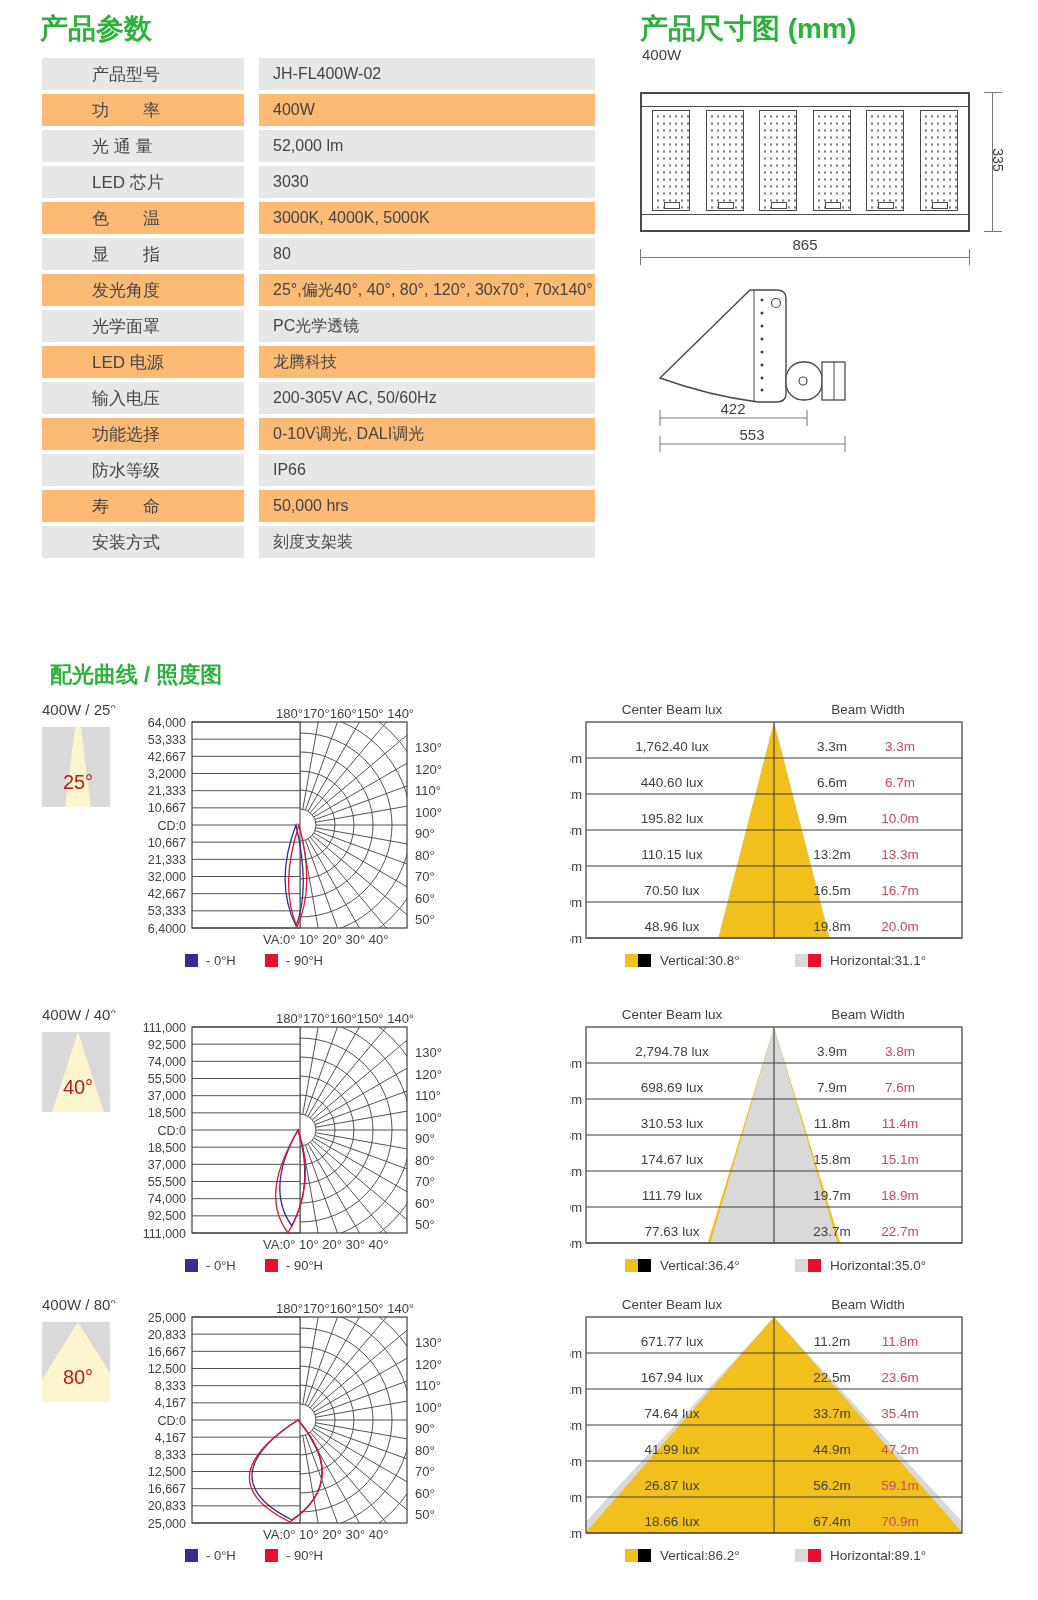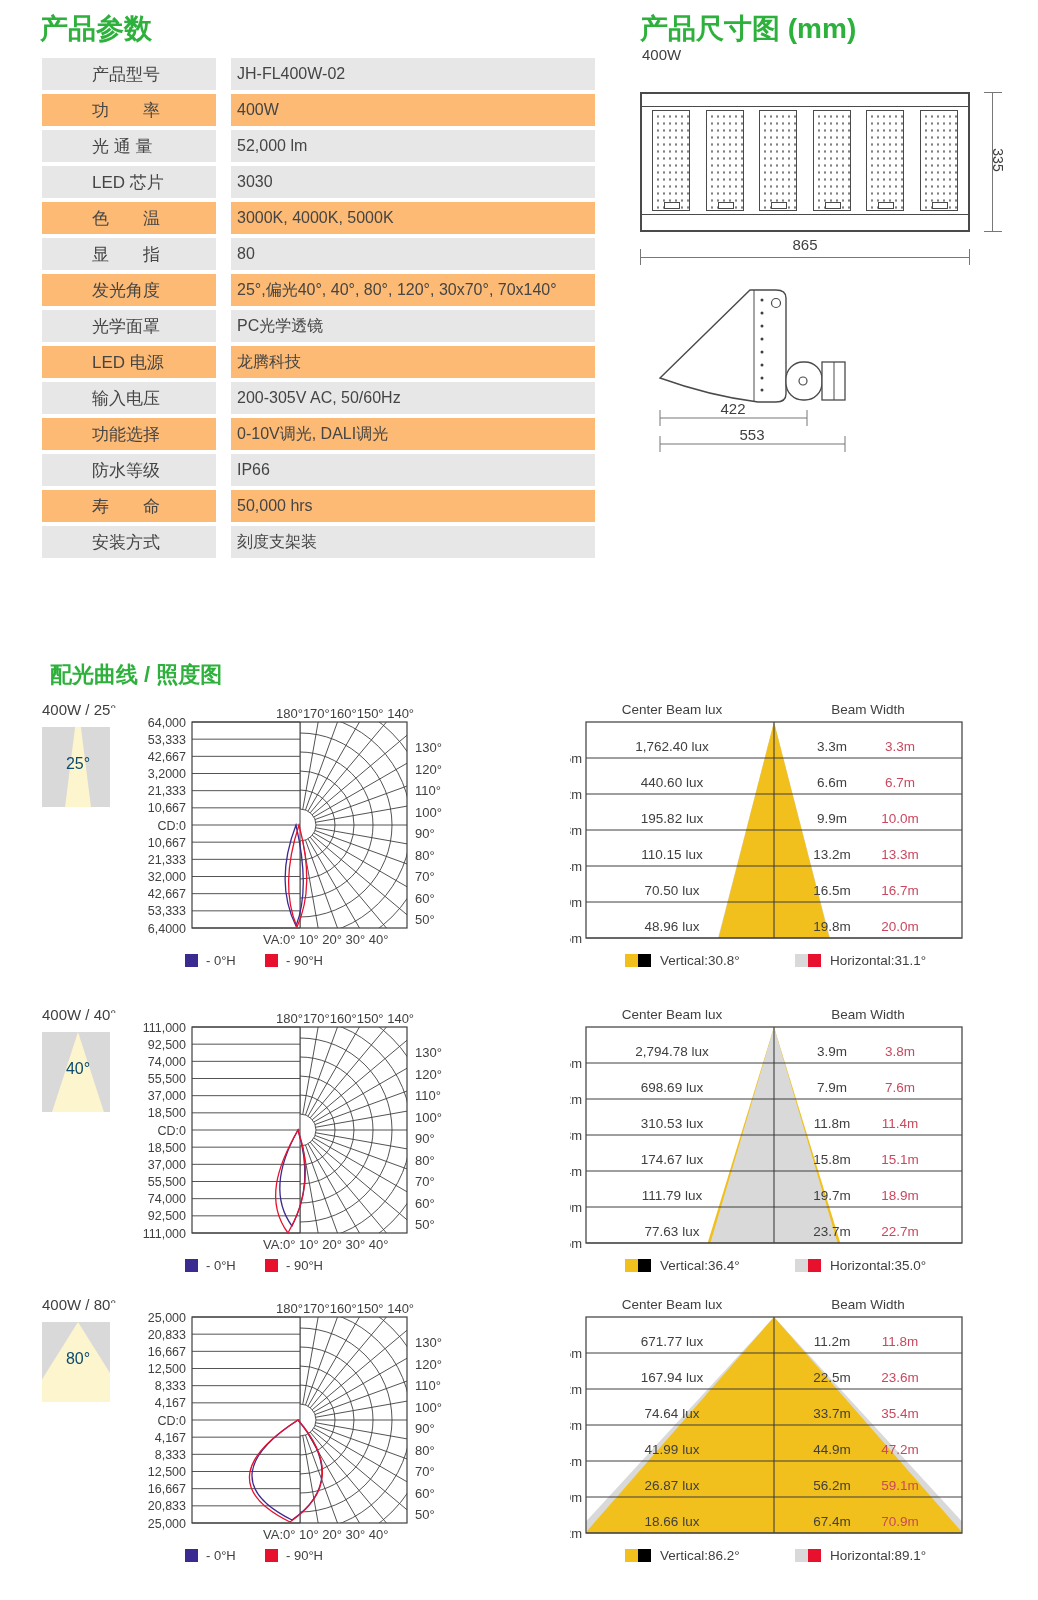--- a/index.html
+++ b/index.html
@@ -2,23 +2,23 @@
 <html><head>
 <meta charset="utf-8">
 <style>
   html,body{margin:0;padding:0;background:#fff;}
   body{font-family:"Liberation Sans","DejaVu Sans",sans-serif;color:#454545;}
   .page{position:relative;width:1038px;height:1600px;background:#fff;overflow:hidden;}
   .sec-title{position:absolute;font-size:28px;font-weight:bold;color:#2eb13c;white-space:nowrap;}
   
   .ptable{position:absolute;left:42px;top:58px;width:553px;}
   .prow{display:flex;height:32px;margin-bottom:4px;}
-  .prow .lab{width:174px;padding-left:50px;box-sizing:border-box;display:flex;align-items:center;font-size:17px;white-space:nowrap;}
+  .prow .lab{width:202px;padding-left:50px;box-sizing:border-box;display:flex;align-items:center;font-size:17px;white-space:nowrap;}
   .prow .gut{width:15px;background:#fff;}
-  .prow .val{flex:1;padding-left:6px;display:flex;align-items:center;font-size:16px;white-space:nowrap;}
+  .prow .val{flex:1;padding-left:14px;display:flex;align-items:center;font-size:16px;white-space:nowrap;}
   .odd .lab,.odd .val{background:#e7e7e7;}
   .even .lab,.even .val{background:#fdba74;}
   
   .watt-label{position:absolute;left:642px;top:46px;font-size:15px;color:#3f3f3f;}
   #front-view{position:absolute;left:640px;top:84px;width:352px;height:190px;}
   .fv-outer{position:absolute;left:0;top:8px;width:330px;height:140px;border:2px solid #4a4a4a;box-sizing:border-box;}
   .fv-top{position:absolute;left:0;right:0;top:12px;height:1px;background:#4a4a4a;}
   .fv-bot{position:absolute;left:0;right:0;bottom:15px;height:1px;background:#4a4a4a;}
   .fv-modules{position:absolute;left:10px;right:10px;top:16px;bottom:19px;display:flex;justify-content:space-between;}
   .fv-mod{width:38px;border:1.5px solid #4a4a4a;position:relative;box-sizing:border-box;
@@ -32,21 +32,21 @@
   .fv-dimh-line{position:absolute;left:0;top:173px;width:330px;height:1px;background:#777;}
   .fv-dimh-t1{position:absolute;left:0;top:165px;width:1px;height:16px;background:#777;}
   .fv-dimh-t2{position:absolute;left:329px;top:165px;width:1px;height:16px;background:#777;}
   .fv-dimh-label{position:absolute;left:0;top:152px;width:330px;text-align:center;font-size:15px;color:#3f3f3f;}
   #side-view{position:absolute;left:640px;top:278px;width:340px;height:185px;}
   
   .chart-row{position:absolute;left:40px;width:990px;height:305px;}
   .cr-label{position:absolute;left:2px;top:6px;font-size:15px;color:#3f3f3f;white-space:nowrap;}
   .beam-icon{position:absolute;left:2px;top:32px;width:72px;height:80px;background:#d9d9d9;}
   .beam-icon .tri{position:absolute;left:0;top:0;width:100%;height:100%;background:#fcf5cd;}
-  .beam-icon .ang{position:absolute;left:0;top:28px;width:100%;text-align:center;font-size:16px;color:#0c4a6e;}
+  .beam-icon .ang{position:absolute;left:0;top:44px;width:100%;text-align:center;font-size:20px;color:#b91c1c;}
   .tri-narrow{clip-path:polygon(46% 0,54% 0,68% 100%,32% 100%);}
   .tri-medium{clip-path:polygon(50% 0,86% 100%,14% 100%);}
   .tri-wide{clip-path:polygon(50% 0,100% 72%,100% 100%,0 100%,0 72%);}
   svg text{font-family:"Liberation Sans","DejaVu Sans",sans-serif;}
 </style>
 </head>
 <body>
 
 <div class="page">
 

